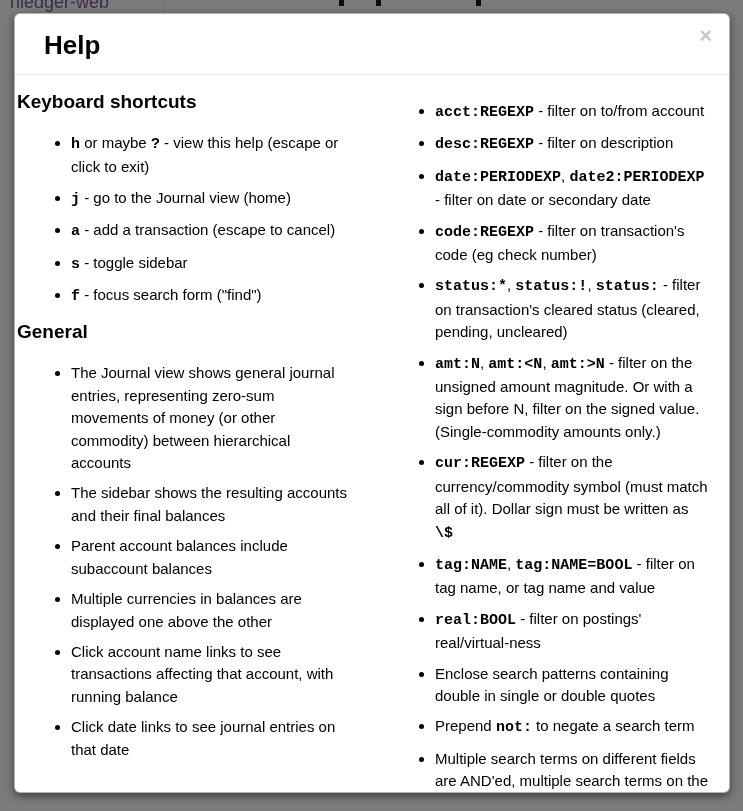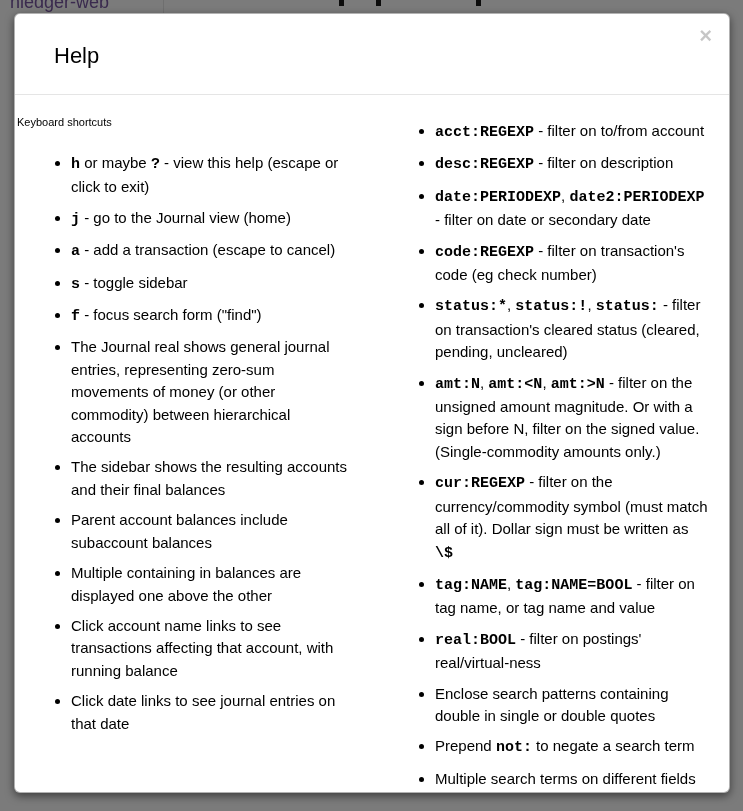--- a/index.html
+++ b/index.html
@@ -44,22 +44,22 @@
     border-radius:6px;
     box-shadow:0 3px 9px rgba(0,0,0,.5);
     overflow:hidden;
   }
   .modal-header{
     position:relative;
     padding:13px 15px 10px 27px;
     border-bottom:1px solid var(--divider);
   }
   .modal-title{
-    margin:12px;
-    font-size:22px;font-weight:normal;
+    margin:2px;
+    font-size:26px;font-weight:bold;
     line-height:33px;
   }
   .close-btn{
     position:absolute;top:9px;right:13px;
     border:none;background:transparent;
     font-size:22px;font-weight:bold;line-height:1;
     color:#000;opacity:.22;
     cursor:pointer;padding:2px 4px;
     font-family:"Liberation Sans",sans-serif;
   }
@@ -68,21 +68,21 @@
     display:flex;
     padding:17px 0 0 0;
     font-size:15px;
     line-height:22.4px;
   }
   .col{width:50%;}
   .col-left{padding:0 11px 0 2px;}
   .col-right{padding:0 13px 0 14px;}
 
   .col h3{
-    font-size:11px;font-weight:normal;
+    font-size:19px;font-weight:bold;
     line-height:20px;
     margin:0 0 20px 0;
   }
   .col h3 + ul + h3{margin-top:14px;}
   .col ul{margin:0;padding:0 0 0 46px;list-style:disc;}
   .col-right ul{padding-left:41px;}
   .col li{margin:8px;padding:0;}
 
   code{
     font-family:"Liberation Mono",monospace;
@@ -110,25 +110,26 @@
   <div class="modal-body">
     <div class="col col-left">
         <h3>Keyboard shortcuts</h3>
         <ul>
           <li><code>h</code> or maybe <code>?</code> - view this help (escape or click to exit)</li>
           <li><code>j</code> - go to the Journal view (home)</li>
           <li><code>a</code> - add a transaction (escape to cancel)</li>
           <li><code>s</code> - toggle sidebar</li>
           <li><code>f</code> - focus search form ("find")</li>
         </ul>
+        <h3>General</h3>
         <ul>
-          <li>The Journal real shows general journal entries, representing zero-sum movements of money (or other commodity) between hierarchical accounts</li>
+          <li>The Journal view shows general journal entries, representing zero-sum movements of money (or other commodity) between hierarchical accounts</li>
           <li>The sidebar shows the resulting accounts and their final balances</li>
           <li>Parent account balances include subaccount balances</li>
-          <li>Multiple containing in balances are displayed one above the other</li>
+          <li>Multiple currencies in balances are displayed one above the other</li>
           <li>Click account name links to see transactions affecting that account, with running balance</li>
           <li>Click date links to see journal entries on that date</li>
         </ul>
       </div>
     <div class="col col-right">
         <ul>
           <li><code>acct:REGEXP</code> - filter on to/from account</li>
           <li><code>desc:REGEXP</code> - filter on description</li>
           <li><code>date:PERIODEXP</code>, <code>date2:PERIODEXP</code> - filter on date or secondary date</li>
           <li><code>code:REGEXP</code> - filter on transaction's code (eg check number)</li>

